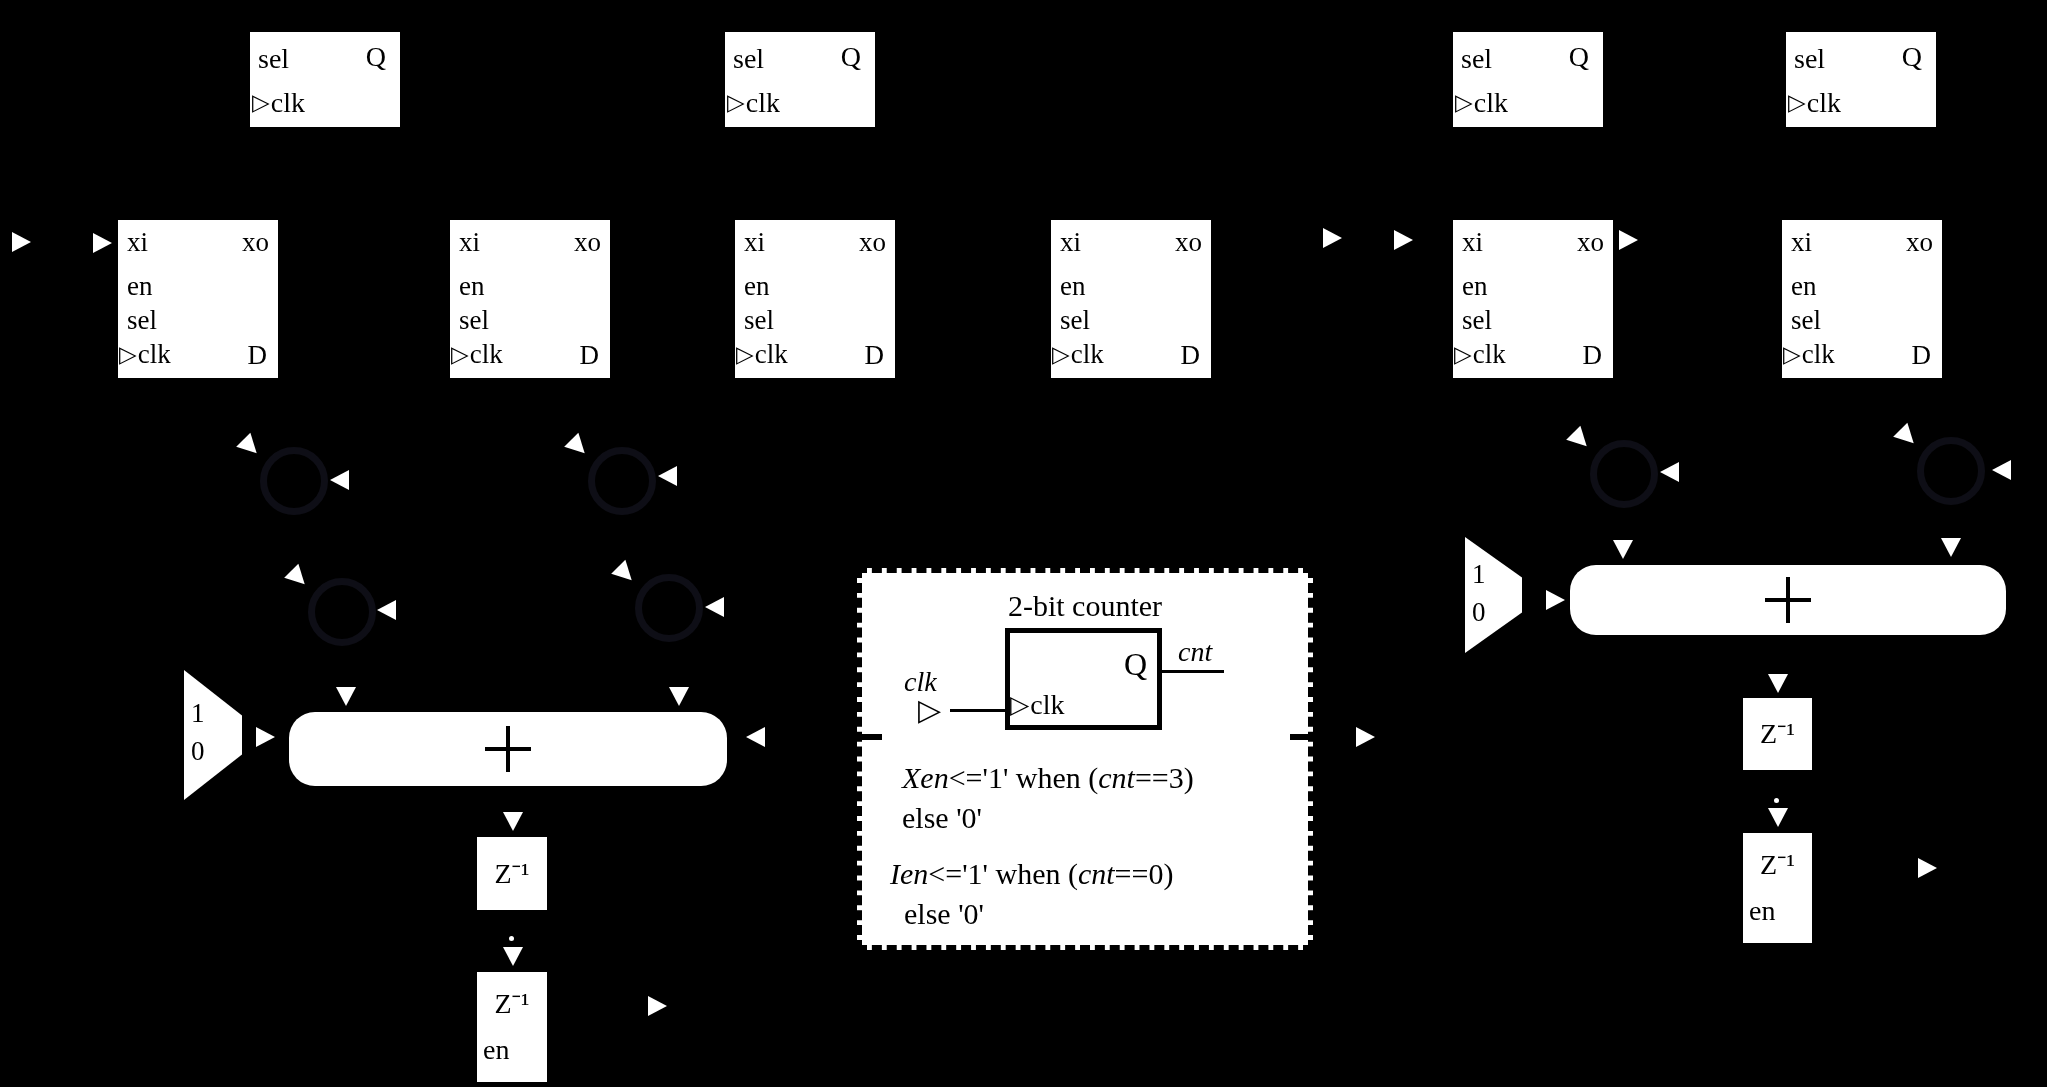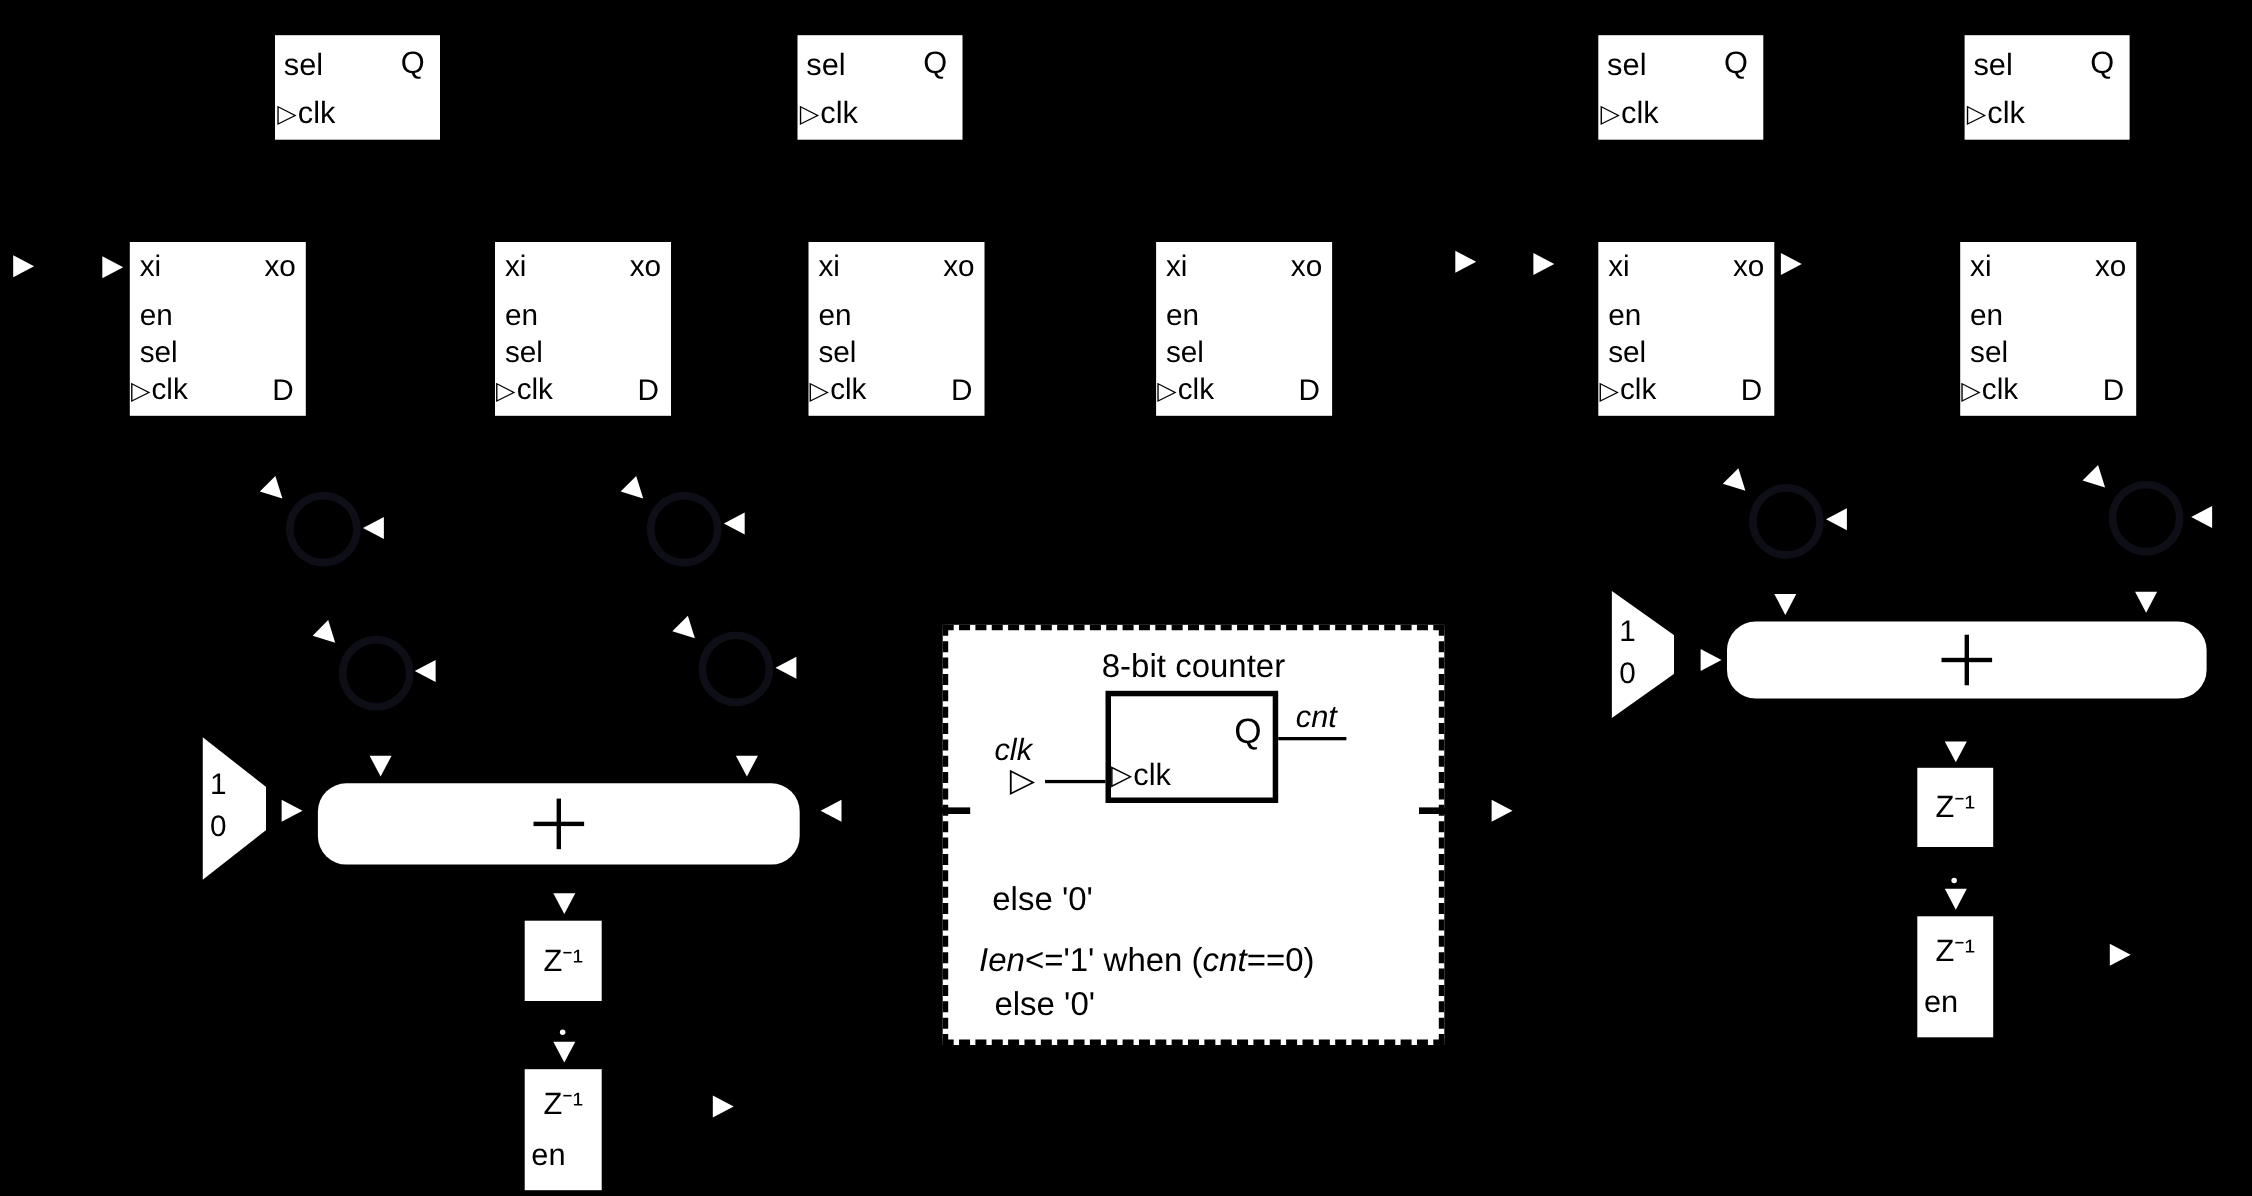--- a/index.html
+++ b/index.html
@@ -1,17 +1,17 @@
 <!DOCTYPE html>
 <html><head>
 <meta charset="utf-8">
 <style>
   html,body{margin:0;padding:0;background:#000;}
   .stage{position:relative;width:2047px;height:1087px;background:#000;overflow:hidden;
-         font-family:Liberation Sans, sans-serif;color:#000;}
+         font-family:Liberation Serif, serif;color:#000;}
   
   .wbox{position:absolute;background:#fff;color:#000;}
   .selbox{top:32px;width:150px;height:95px;}
   .xibox{top:220px;width:148px;height:158px;padding-left:12px;}
   .t{position:absolute;font-size:28px;line-height:30px;white-space:nowrap;}
   .t27{font-size:27px;line-height:29px;}
   .wedge{font-size:23px;line-height:28px;margin-right:1px;}
   .clkrow{position:absolute;display:flex;align-items:center;}
   
   .arr-r{position:absolute;width:0;height:0;border-top:10px solid transparent;
@@ -227,37 +227,40 @@
   </div>
   <div class="dot" style="left:1774px;top:798px;"></div>
   <div class="arr-d" style="left:1768px;top:808px;"></div>
   <div class="zbox" style="left:1743px;top:833px;width:69px;height:110px;justify-content:flex-start;padding-top:16px;box-sizing:border-box;">
     <span class="zl">Z⁻¹</span>
     <span class="enl">en</span>
   </div>
   <div class="arr-r" style="left:1918px;top:858px;"></div>
 
   <div class="panel">
-    <div class="title">8-bit counter</div>
+    <div class="title">2-bit counter</div>
 
     <span class="stmt it" style="left:42px;top:92px;font-size:28px;">clk</span>
     <span class="buf" style="left:56px;top:122px;">▷</span>
     <div class="wire" style="left:88px;top:136px;width:58px;height:3px;"></div>
 
     <div class="cntbox">
       <span class="t" style="right:10px;top:16px;font-size:32px;">Q</span>
       <div class="clkrow" style="left:0px;bottom:4px;">
         <span class="wedge" style="font-size:25px;">▷</span>
         <span style="font-size:28px;">clk</span>
       </div>
     </div>
 
     <span class="stmt it" style="left:316px;top:62px;font-size:28px;">cnt</span>
     <div class="wire" style="left:300px;top:97px;width:62px;height:3px;"></div>
 
+    <div class="stmt" style="left:40px;top:188px;">
+      <span class="it">Xen</span><span>&lt;='1' when (</span><span class="it">cnt</span><span>==3)</span>
+    </div>
     <div class="stmt" style="left:40px;top:228px;">else '0'</div>
 
     <div class="stmt" style="left:28px;top:284px;">
       <span class="it">Ien</span><span>&lt;='1' when (</span><span class="it">cnt</span><span>==0)</span>
     </div>
     <div class="stmt" style="left:42px;top:324px;">else '0'</div>
   </div>
 
   <div class="stub" style="left:800px;top:734px;width:82px;height:6px;"></div>
   <div class="arr-l" style="left:746px;top:727px;"></div>

